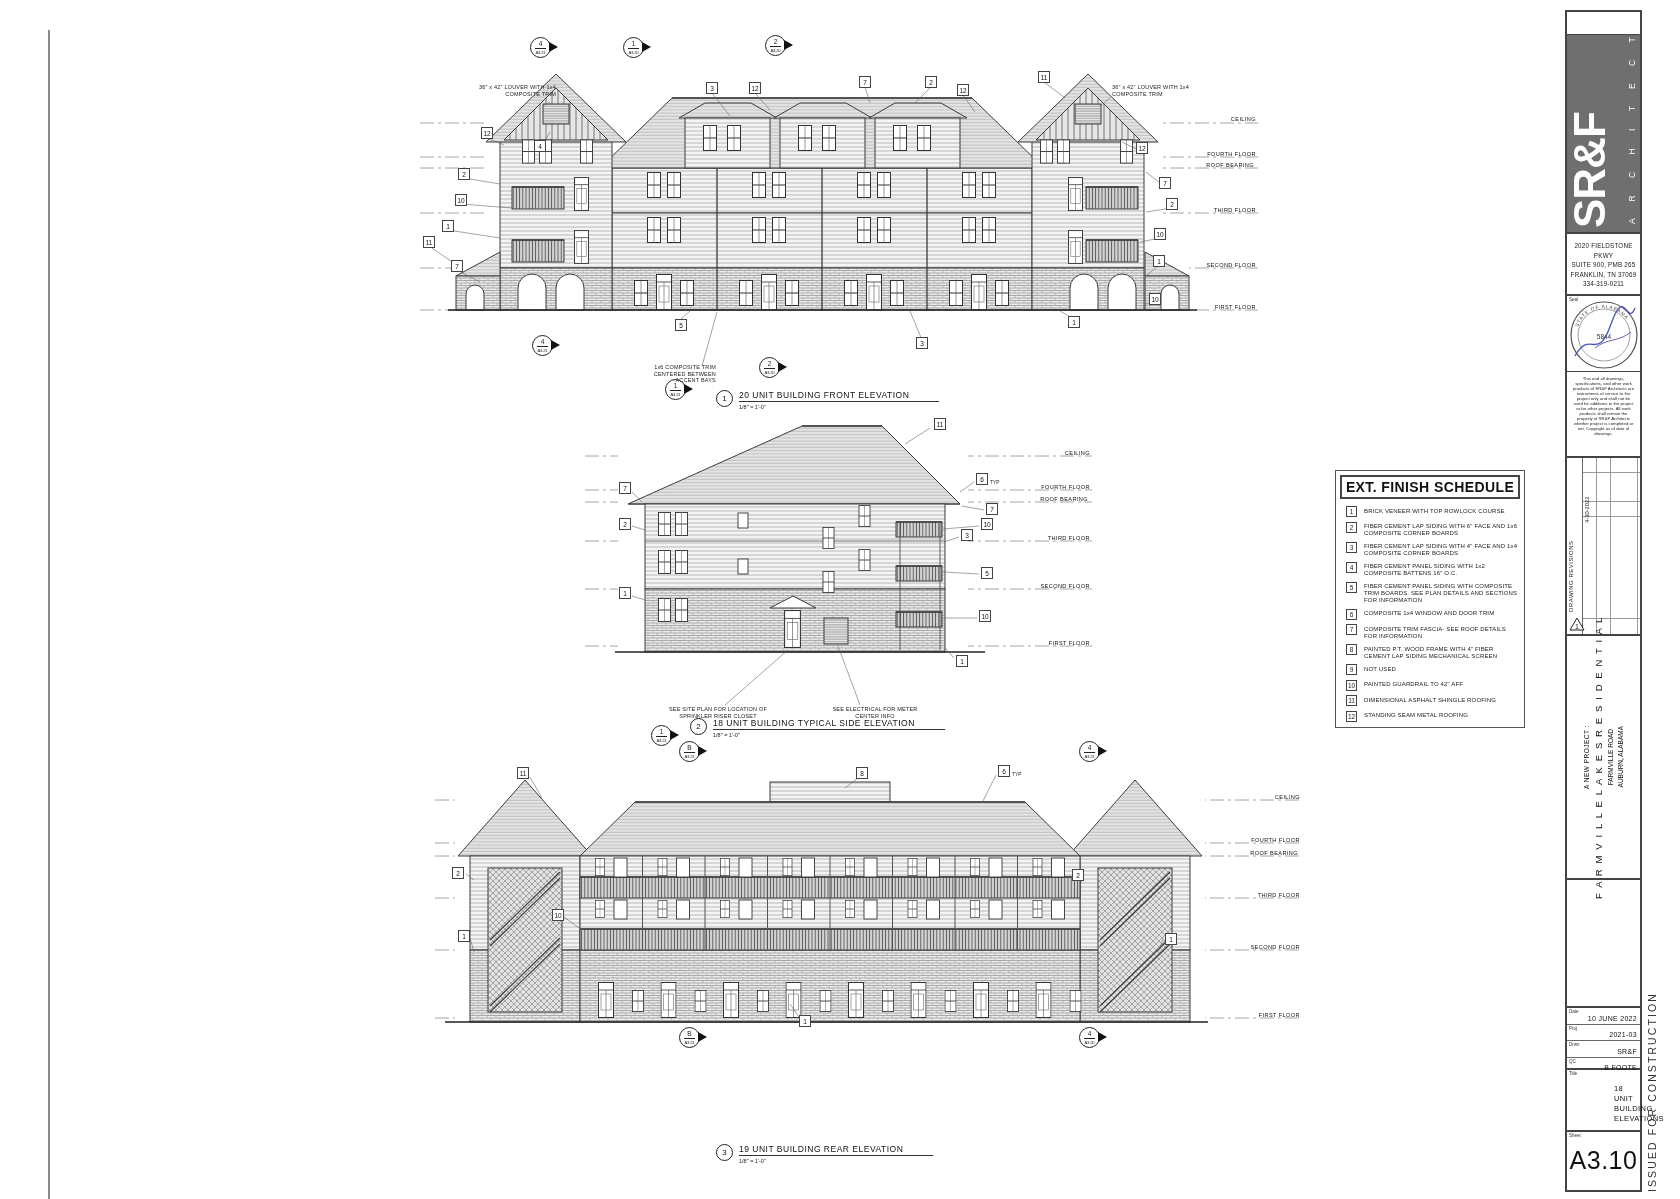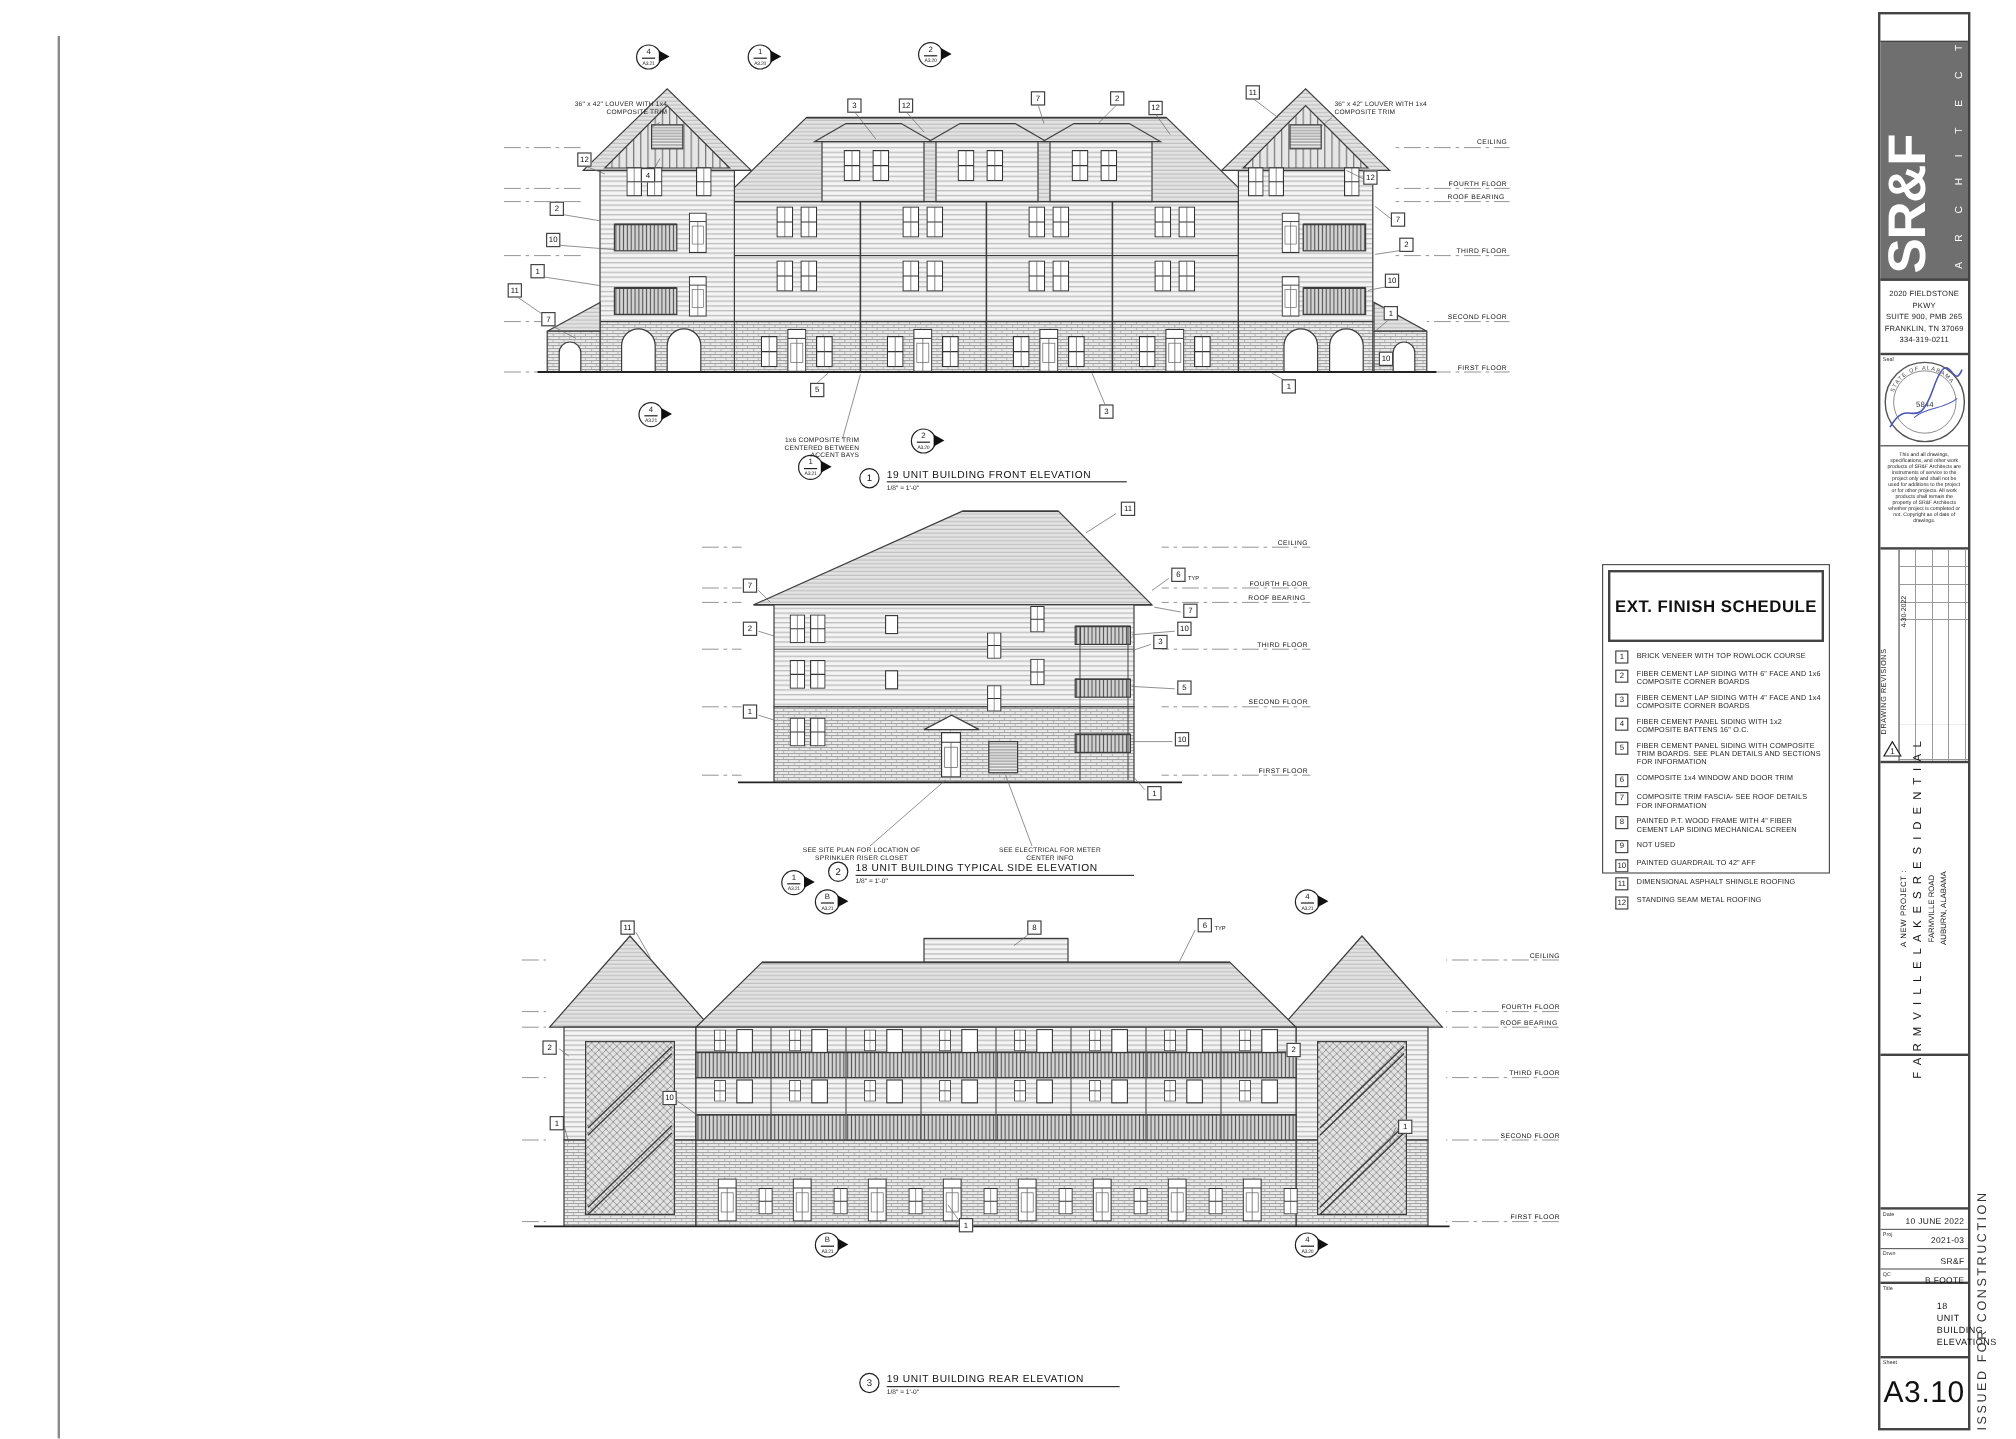--- a/index.html
+++ b/index.html
@@ -30,21 +30,21 @@
   .caption{position:absolute;display:flex;gap:6px;align-items:flex-start;}
   .cap-circle{width:15px;height:15px;border:1.2px solid #222;border-radius:50%;background:#fff;
               font-size:8px;line-height:15px;text-align:center;flex:0 0 auto;color:#111;}
   .cap-title{font-size:8.5px;letter-spacing:.5px;color:#111;border-bottom:1px solid #333;padding:0 30px 1px 0;white-space:nowrap;}
   .cap-scale{font-size:5.5px;margin-top:2px;color:#222;}
   .cap1{left:716px;top:390px;} .cap2{left:690px;top:718px;} .cap3{left:716px;top:1144px;}
   
   .schedule{position:absolute;left:1335px;top:470px;width:190px;height:258px;border:1.5px solid #555;
             background:#fff;box-sizing:border-box;}
   .sched-title{margin:4px 4px 7px 4px;border:2px solid #444;text-align:center;font-size:14px;
-               letter-spacing:.4px;padding:20px 0;font-weight:700;color:#111;}
+               letter-spacing:.4px;padding:2px 0;font-weight:700;color:#111;}
   .sched-row{display:flex;gap:7px;margin:0 5px 4.5px 10px;align-items:flex-start;}
   .kn{flex:0 0 auto;width:11px;height:11px;border:1px solid #444;font-size:6.5px;line-height:10px;
       text-align:center;box-sizing:border-box;background:#fff;}
   .sched-text{font-size:6px;line-height:7px;letter-spacing:.15px;padding-top:1.5px;color:#222;}
   
   .titleblock{position:absolute;left:1565px;top:10px;width:77px;height:1182px;border:2px solid #444;
               background:#fff;box-sizing:border-box;}
   .tb-sec{position:absolute;left:0;right:0;box-sizing:border-box;}
   .tb-logo{top:22px;height:200px;background:#6f6f6f;border-top:1.5px solid #444;border-bottom:2px solid #444;}
   .vtext{writing-mode:vertical-rl;transform:rotate(180deg);white-space:nowrap;}
@@ -454,21 +454,21 @@
       <line x1="40" y1="198" x2="44" y2="212"></line>
         <line x1="733" y1="200" x2="728" y2="212"></line>
       <line x1="369" y1="277" x2="360" y2="264"></line>
     </g>
   </svg>
 
   <div id="overlay">
     <div class="caption cap1">
       <div class="cap-circle">1</div>
       <div>
-        <div class="cap-title">19 UNIT BUILDING FRONT ELEVATION</div>
+        <div class="cap-title">20 UNIT BUILDING FRONT ELEVATION</div>
         <div class="cap-scale">1/8" = 1'-0"</div>
       </div>
     </div>
     <div class="caption cap2">
       <div class="cap-circle">2</div>
       <div>
         <div class="cap-title">18 UNIT BUILDING TYPICAL SIDE ELEVATION</div>
         <div class="cap-scale">1/8" = 1'-0"</div>
       </div>
     </div>

